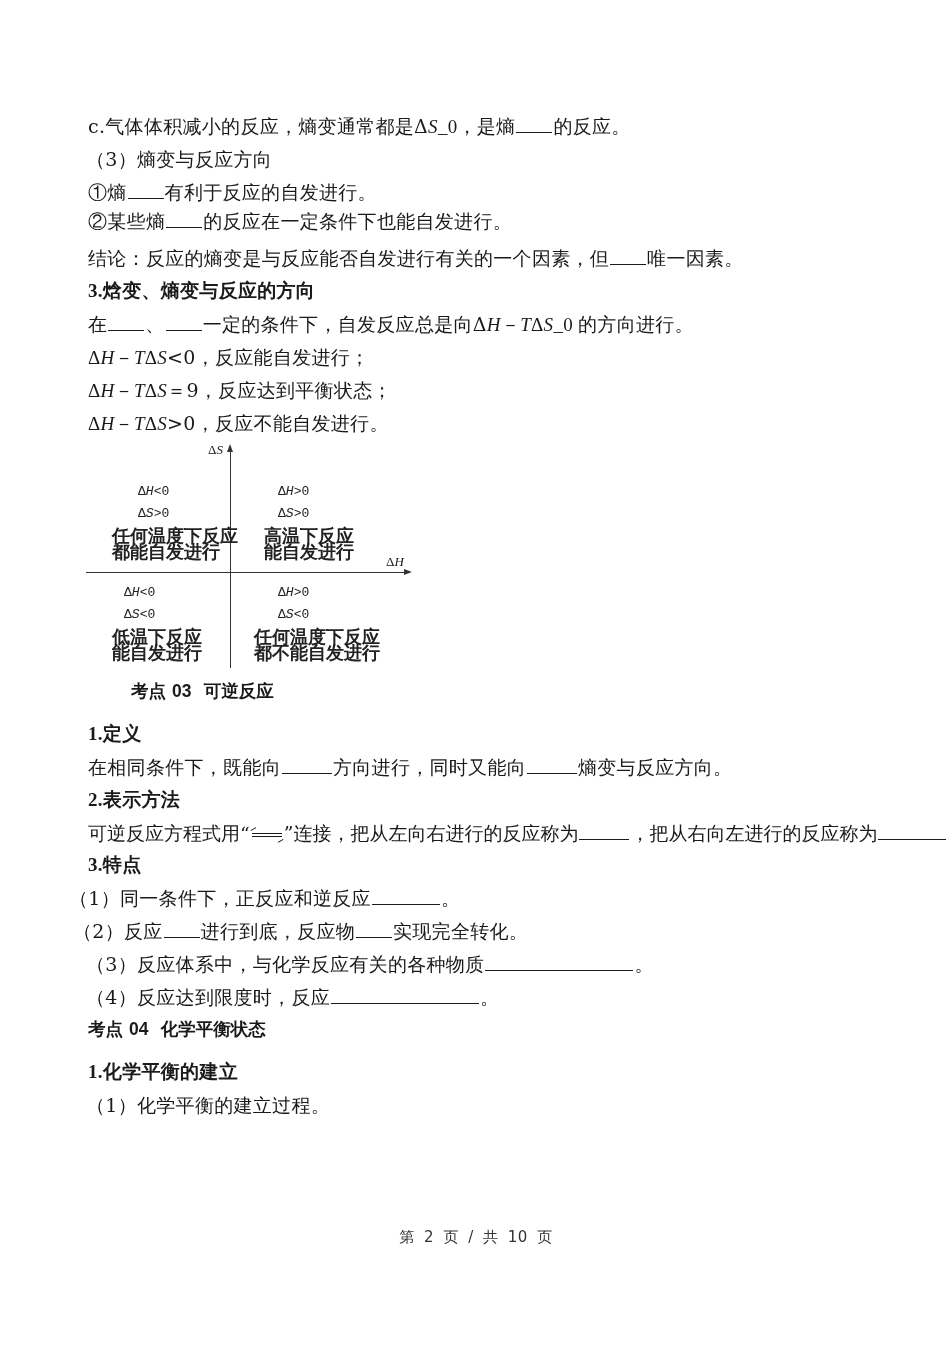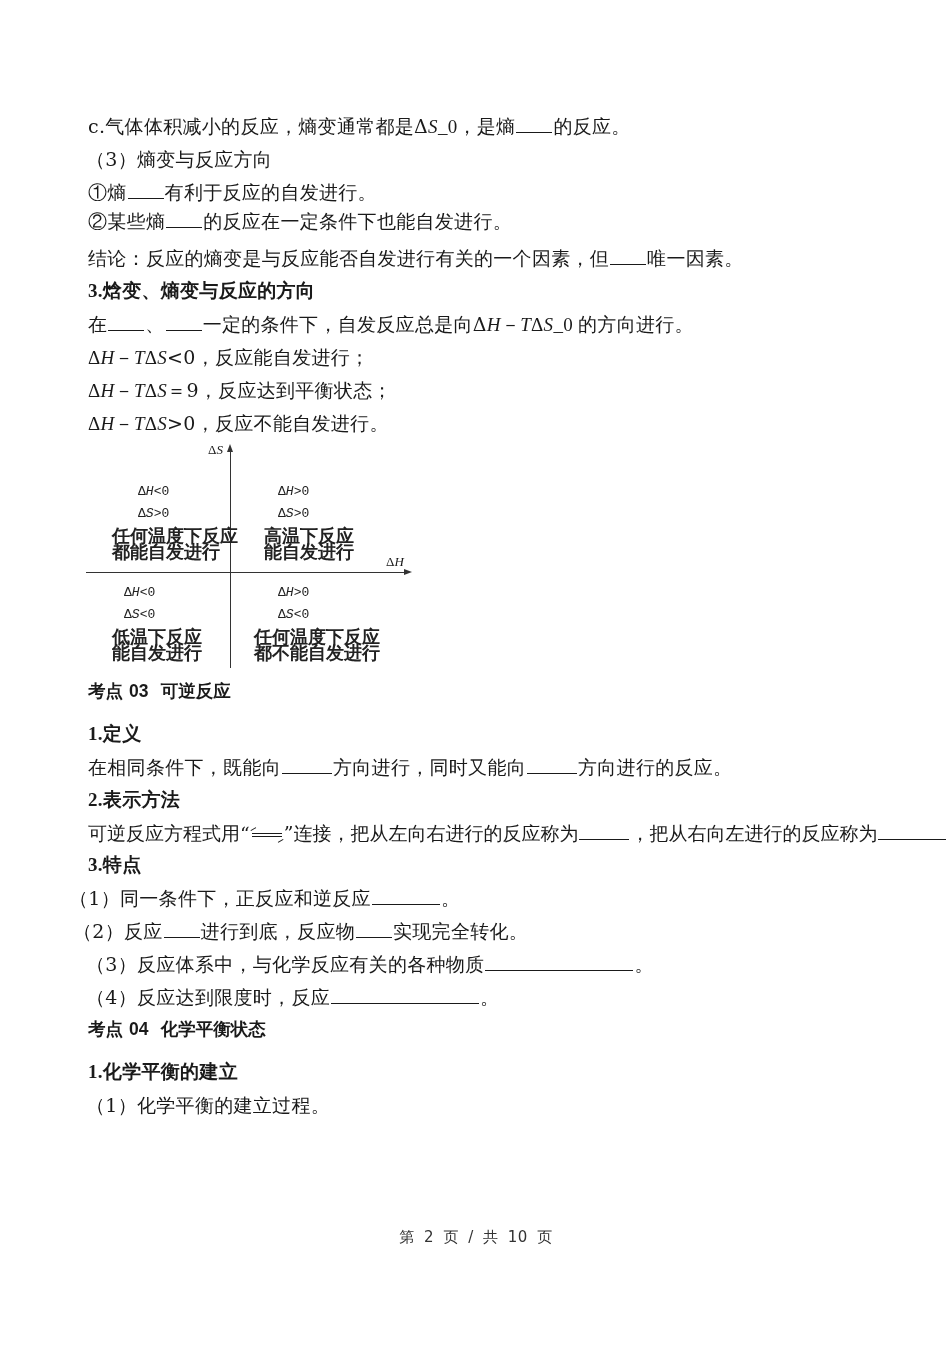--- a/index.html
+++ b/index.html
@@ -135,28 +135,28 @@
   </div>
 
   <div class="q" style="left:168px; top:145px;">
     <span class="cond" style="margin-left:24px;"><span>Δ</span><i>H</i><span>&gt;0</span></span>
     <span class="cond" style="margin-left:24px;"><span>Δ</span><i>S</i><span>&lt;0</span></span>
     <span class="desc">任何温度下反应</span>
     <span class="desc">都不能自发进行</span>
   </div>
 </div>
 
-<div class="heading" style="top:680px;">
+<div class="heading" style="top:680px;margin-left:43px;">
   <span>考点</span> <span class="num">03</span>&nbsp; <span>可逆反应</span>
 </div>
 
 <div class="line bold" style="top:724px;">1.定义</div>
 
 <div class="line" style="top:757px;">
-  <span>在相同条件下，既能向</span><span class="blank b6"></span><span>方向进行，同时又能向</span><span class="blank b6"></span><span>方向进行的反应。</span>
+  <span>在相同条件下，既能向</span><span class="blank b6"></span><span>方向进行，同时又能向</span><span class="blank b6"></span><span>熵变与反应方向。</span>
 </div>
 
 <div class="line bold" style="top:790px;">2.表示方法</div>
 
 <div class="line" style="top:823px; letter-spacing:0;">
   <span>可逆反应方程式用“</span><span class="rev-arrow"><span class="hl"></span><span class="hr"></span></span><span>”连接，把从左向右进行的反应称为</span><span class="blank b6"></span><span>，把从右向左进行的反应称为</span><span class="blank b8"></span>
 </div>
 
 <div class="line bold" style="top:855px;">3.特点</div>
 

